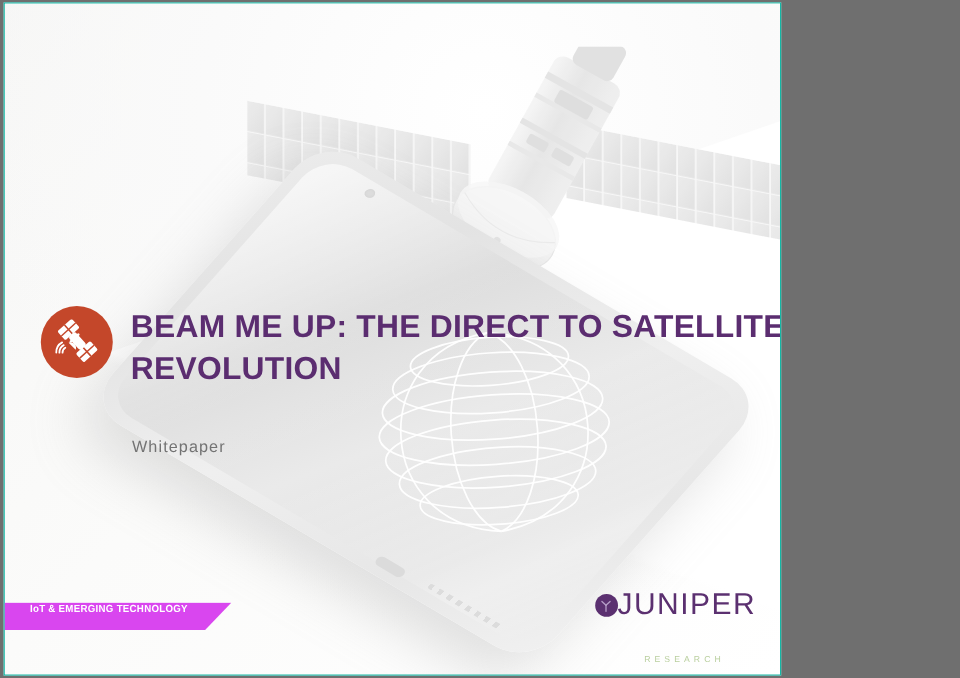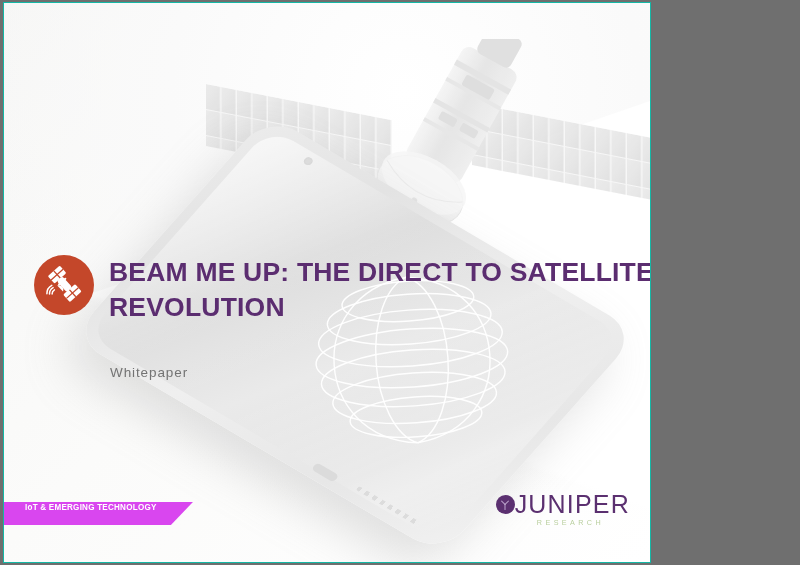--- a/index.html
+++ b/index.html
@@ -197,20 +197,21 @@
   }
 
   
   .logo {
     position: absolute;
     right: 20px;
     top: 489px;
     display: flex;
     flex-direction: column;
     align-items: flex-end;
+    gap: 27px;
   }
   .logo-row {
     display: flex;
     align-items: center;
     gap: 1px;
   }
   .logo-mark {
     width: 19px;
     height: 19px;
     border-radius: 50%;

